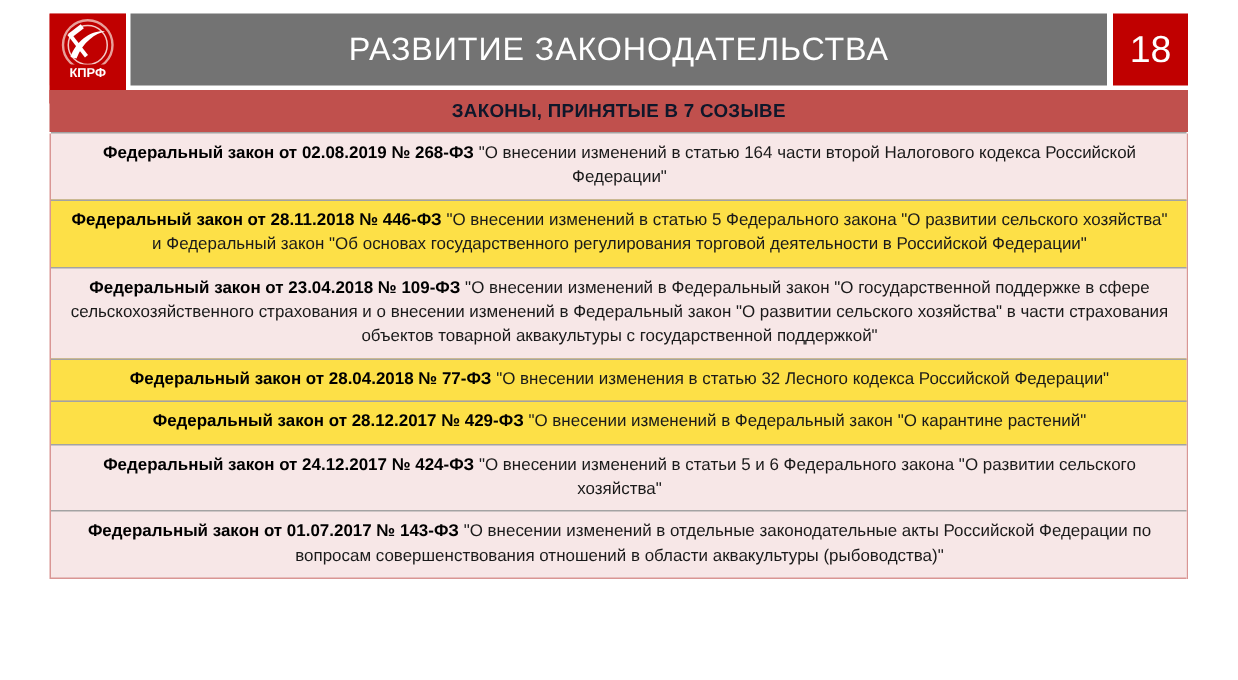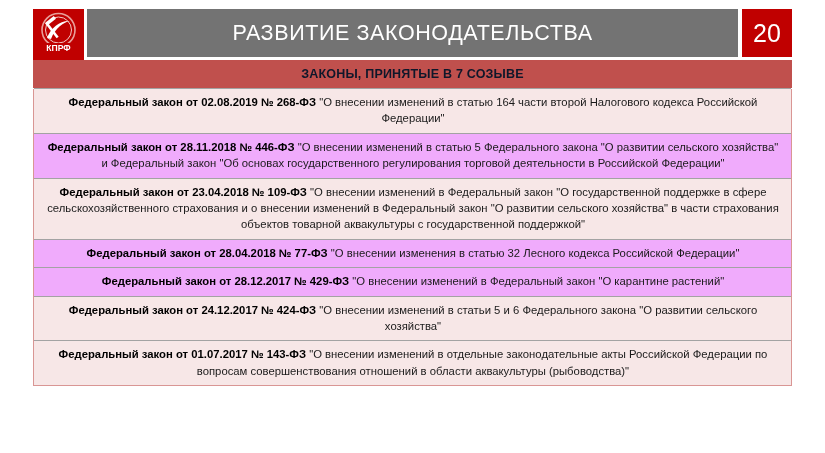--- a/index.html
+++ b/index.html
@@ -102,21 +102,21 @@
     border-top: 1px solid #a3a3a3;
     margin-top: -1px;
     padding: 5px 9px 6px 10px;
     box-sizing: border-box;
     font-size: 11.3px;
     line-height: 16.4px;
     color: #111111;
     text-align: center;
   }
   .law-row.shade-a { background: #f7e7e7; }
-  .law-row.shade-b { background: #f0abfc; }
+  .law-row.shade-b { background: #fde047; }
   .law-row .law-ref {
     font-weight: bold;
     color: #000000;
   }
   .law-row .law-desc {
     font-weight: normal;
     color: #1a1a1a;
   }
 </style>
 </head>
@@ -134,21 +134,21 @@
         <path d="M14 29 C18 18, 28 11, 37 12 C31 13, 22 19, 18 30 Z" fill="#ffffff"></path>
         <rect x="17.5" y="11.5" width="2.6" height="19" transform="rotate(-38 18.8 21)" fill="#ffffff"></rect>
         <rect x="12.5" y="10" width="10.5" height="3.4" transform="rotate(-38 17.7 11.7)" fill="#ffffff"></rect>
         <rect x="7" y="34" width="37" height="9" fill="#c00000"></rect>
         <text x="25.5" y="42" font-family="Liberation Sans, sans-serif" font-size="8.6" font-weight="bold" fill="#ffffff" text-anchor="middle">КПРФ</text>
       </svg>
     </div>
 
     <div class="header-title">РАЗВИТИЕ ЗАКОНОДАТЕЛЬСТВА</div>
 
-    <div class="page-badge">20</div>
+    <div class="page-badge">18</div>
   </div>
 
   <div class="subtitle-band">ЗАКОНЫ, ПРИНЯТЫЕ В 7 СОЗЫВЕ</div>
 
   <div class="law-table">
 
     <div class="law-row shade-a">
       <span class="law-ref">Федеральный закон от 02.08.2019 № 268-ФЗ</span>
       <span class="law-desc">"О внесении изменений в статью 164 части второй Налогового кодекса Российской Федерации"</span>
     </div>

